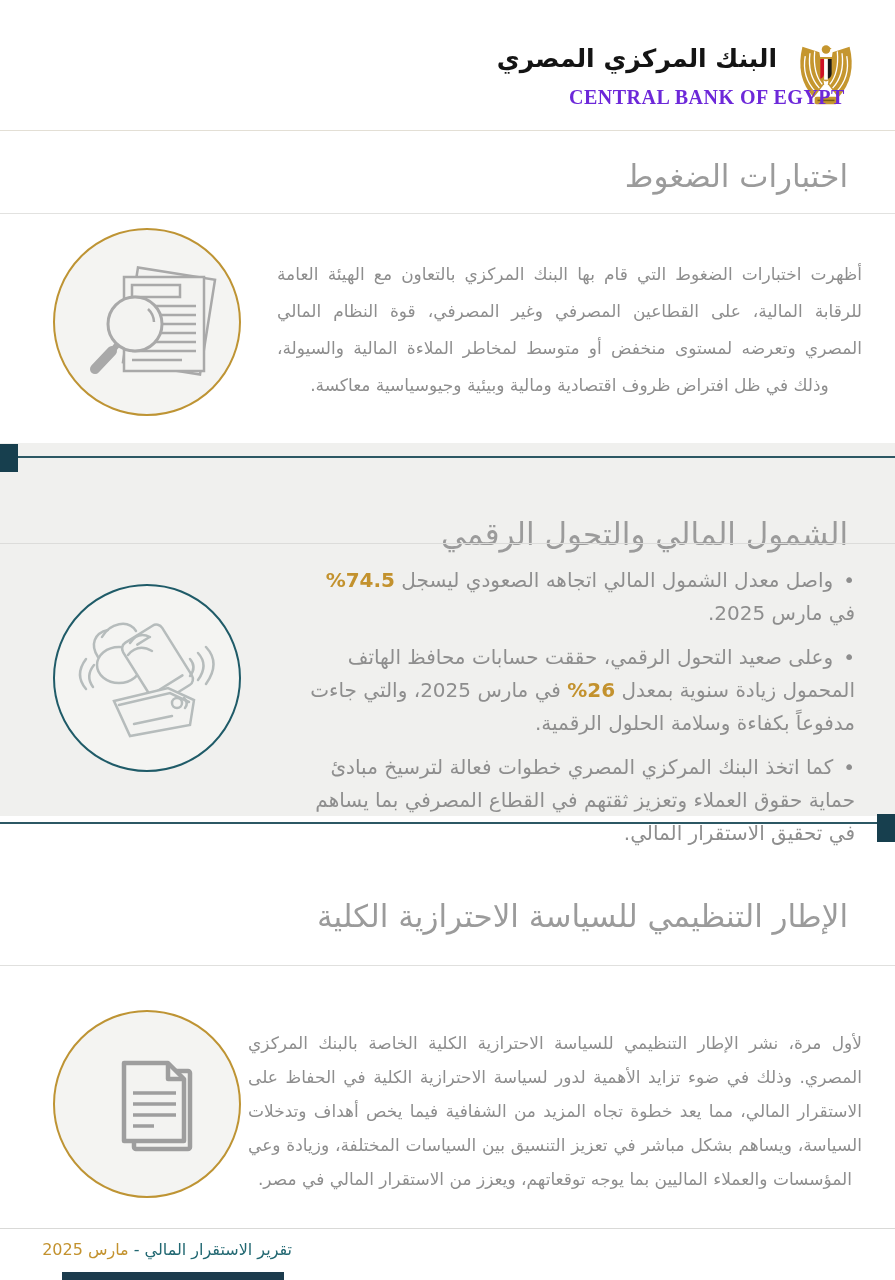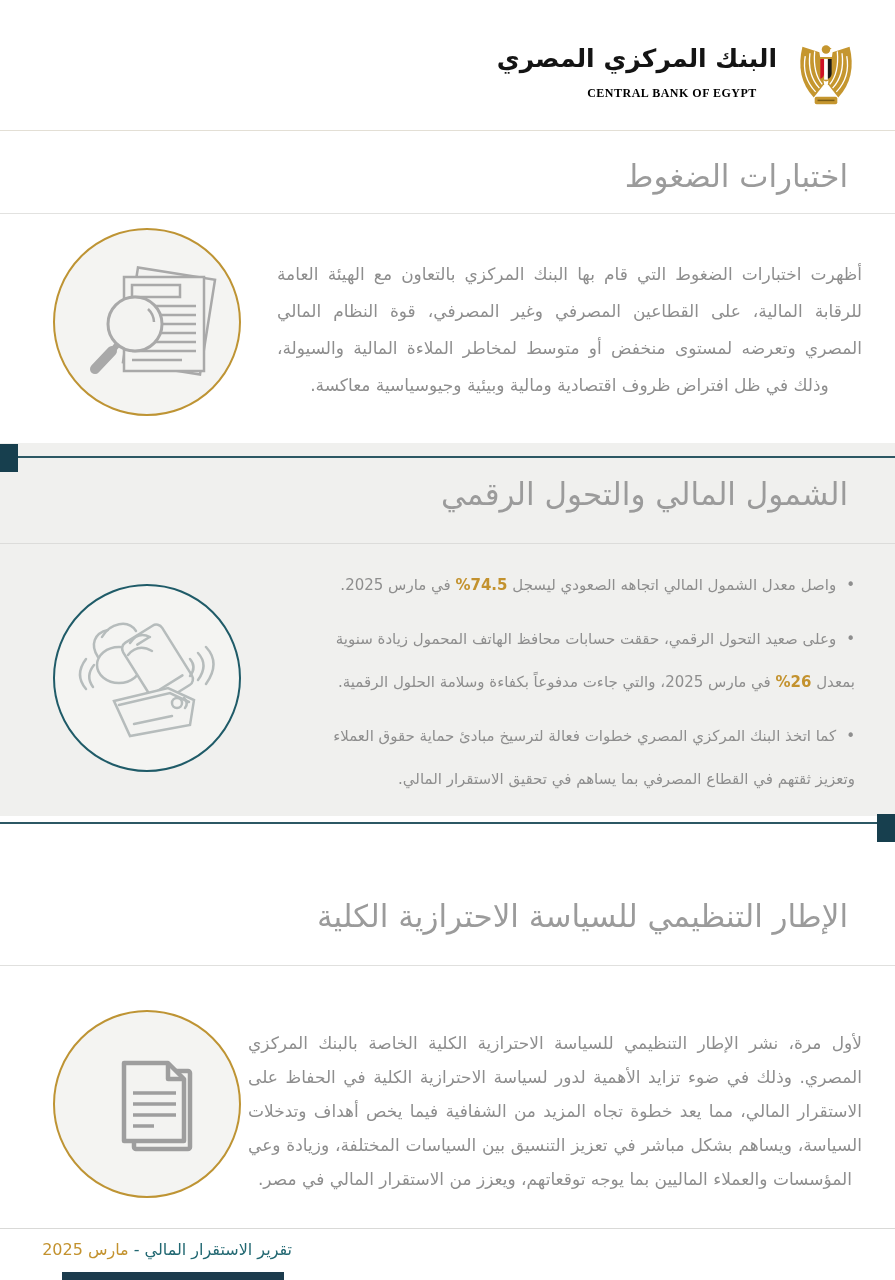--- a/index.html
+++ b/index.html
@@ -4,35 +4,35 @@
 <style>
   html,body{margin:0;padding:0;background:#ffffff;}
   .page{position:relative;width:895px;height:1280px;background:#ffffff;overflow:hidden;
         font-family:"DejaVu Sans", sans-serif;margin:0 auto;}
 
   
   .emblem{position:absolute;top:40px;right:36px;width:66px;height:68px;}
   .logo-ar{position:absolute;top:44px;right:118px;width:210px;text-align:center;
            font-size:25px;font-weight:bold;color:#141414;letter-spacing:-1px;
            white-space:nowrap;direction:rtl;}
-  .logo-en{position:absolute;top:86px;right:120px;width:206px;text-align:center;
-           font-family:"Liberation Serif", serif;font-size:12px;font-weight:bold;
-           color:#000000;letter-spacing:.5px;white-space:nowrap;}
+  .logo-en{position:absolute;top:86px;right:120px;width:206px;text-align:right;
+           font-family:"Liberation Serif", serif;font-size:20px;font-weight:bold;
+           color:#6d28d9;letter-spacing:.5px;white-space:nowrap;}
   .hline{position:absolute;left:0;right:0;height:1px;background:#e3dfd5;}
   .hl-logo{top:130px;}
   .hl-s1{top:213px;background:#e2e2e0;}
   .hl-s2{top:543px;background:#dcdcda;}
   .hl-s3{top:965px;background:#e0e0de;}
   .hl-footer{top:1228px;background:#d9d9d7;}
 
   
   .sec-title{position:absolute;right:47px;direction:rtl;text-align:center;
              font-size:31px;color:#9b9b9b;white-space:nowrap;}
   .t1{top:158px;}
-  .t2{top:476px;margin-left:28px;}
+  .t2{top:516px;margin-left:28px;}
   .t3{top:898px;}
 
   
   .band{position:absolute;top:443px;left:0;right:0;height:373px;background:#f0f0ee;}
   .navy-sq{position:absolute;width:18px;height:28px;background:#173f4e;}
   .sq-left{left:0;top:444px;}
   .sq-right{right:0;top:814px;}
   .teal-line{position:absolute;height:2px;background:#2c5864;}
   .tl-top{top:456px;left:18px;right:0;}
   .tl-bottom{top:822px;left:0;width:877px;}
@@ -47,21 +47,21 @@
   .c3{top:1010px;}
 
   
   .para{position:absolute;direction:rtl;color:#8e8e8e;
         text-align:justify;text-align-last:center;}
   .p1{top:256px;right:33px;width:585px;font-size:17px;line-height:37px;}
   .p3{top:1026px;right:33px;width:614px;font-size:17px;line-height:34px;}
 
   
   .bullets{position:absolute;top:564px;right:40px;width:545px;direction:rtl;
-           color:#8e8e8e;font-size:15px;line-height:43px;text-align:right;}
+           color:#8e8e8e;font-size:20px;line-height:33px;text-align:right;}
   .bullet{margin-bottom:11px;}
   .dot{display:inline-block;margin-left:10px;color:#8e8e8e;}
   .pct{color:#c3922e;font-weight:bold;direction:ltr;unicode-bidi:bidi-override;}
 
   
   .footer-text{position:absolute;top:1240px;left:60px;width:232px;direction:rtl;
                text-align:right;font-size:16px;color:#226872;white-space:nowrap;}
   .footer-date{color:#c3922e;margin-top:18px;}
   .footer-bar{position:absolute;bottom:0;left:62px;width:222px;height:8px;background:#1c3b4d;}
 

